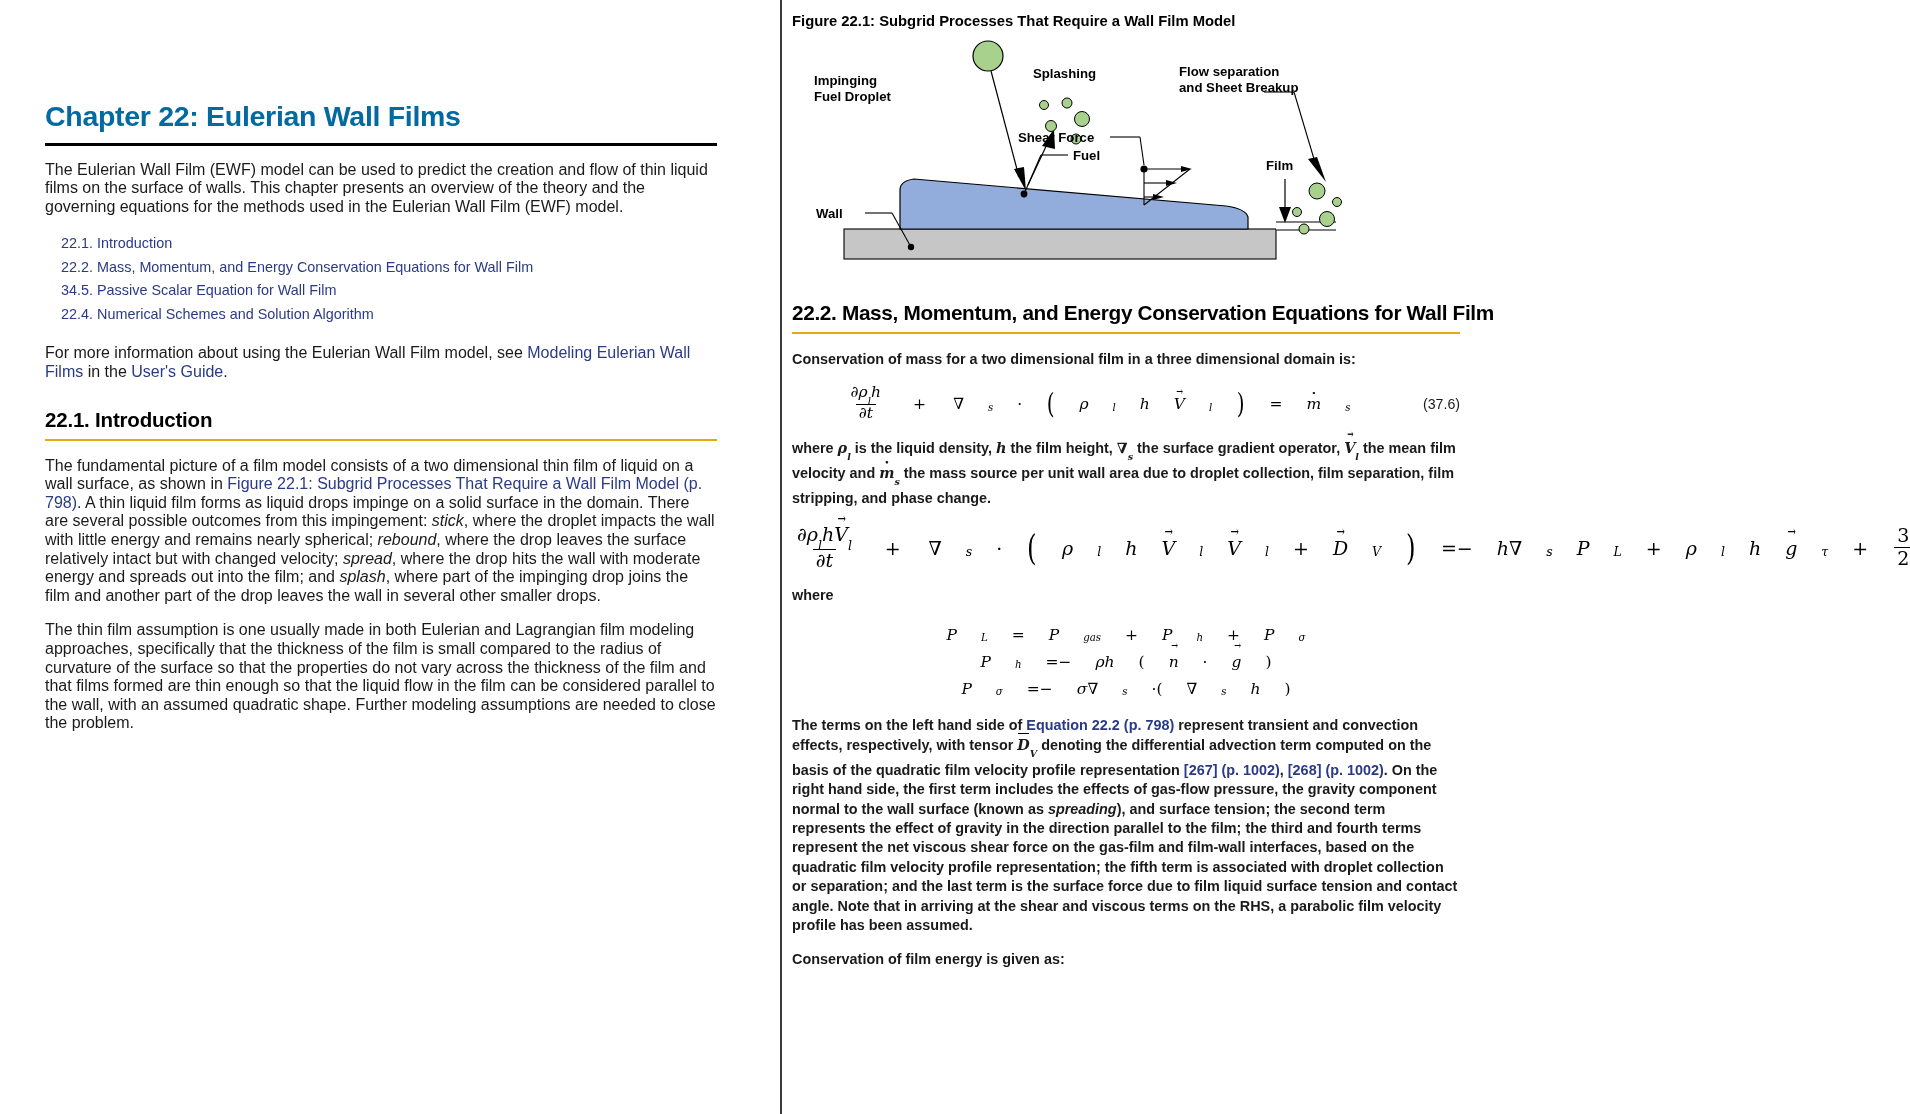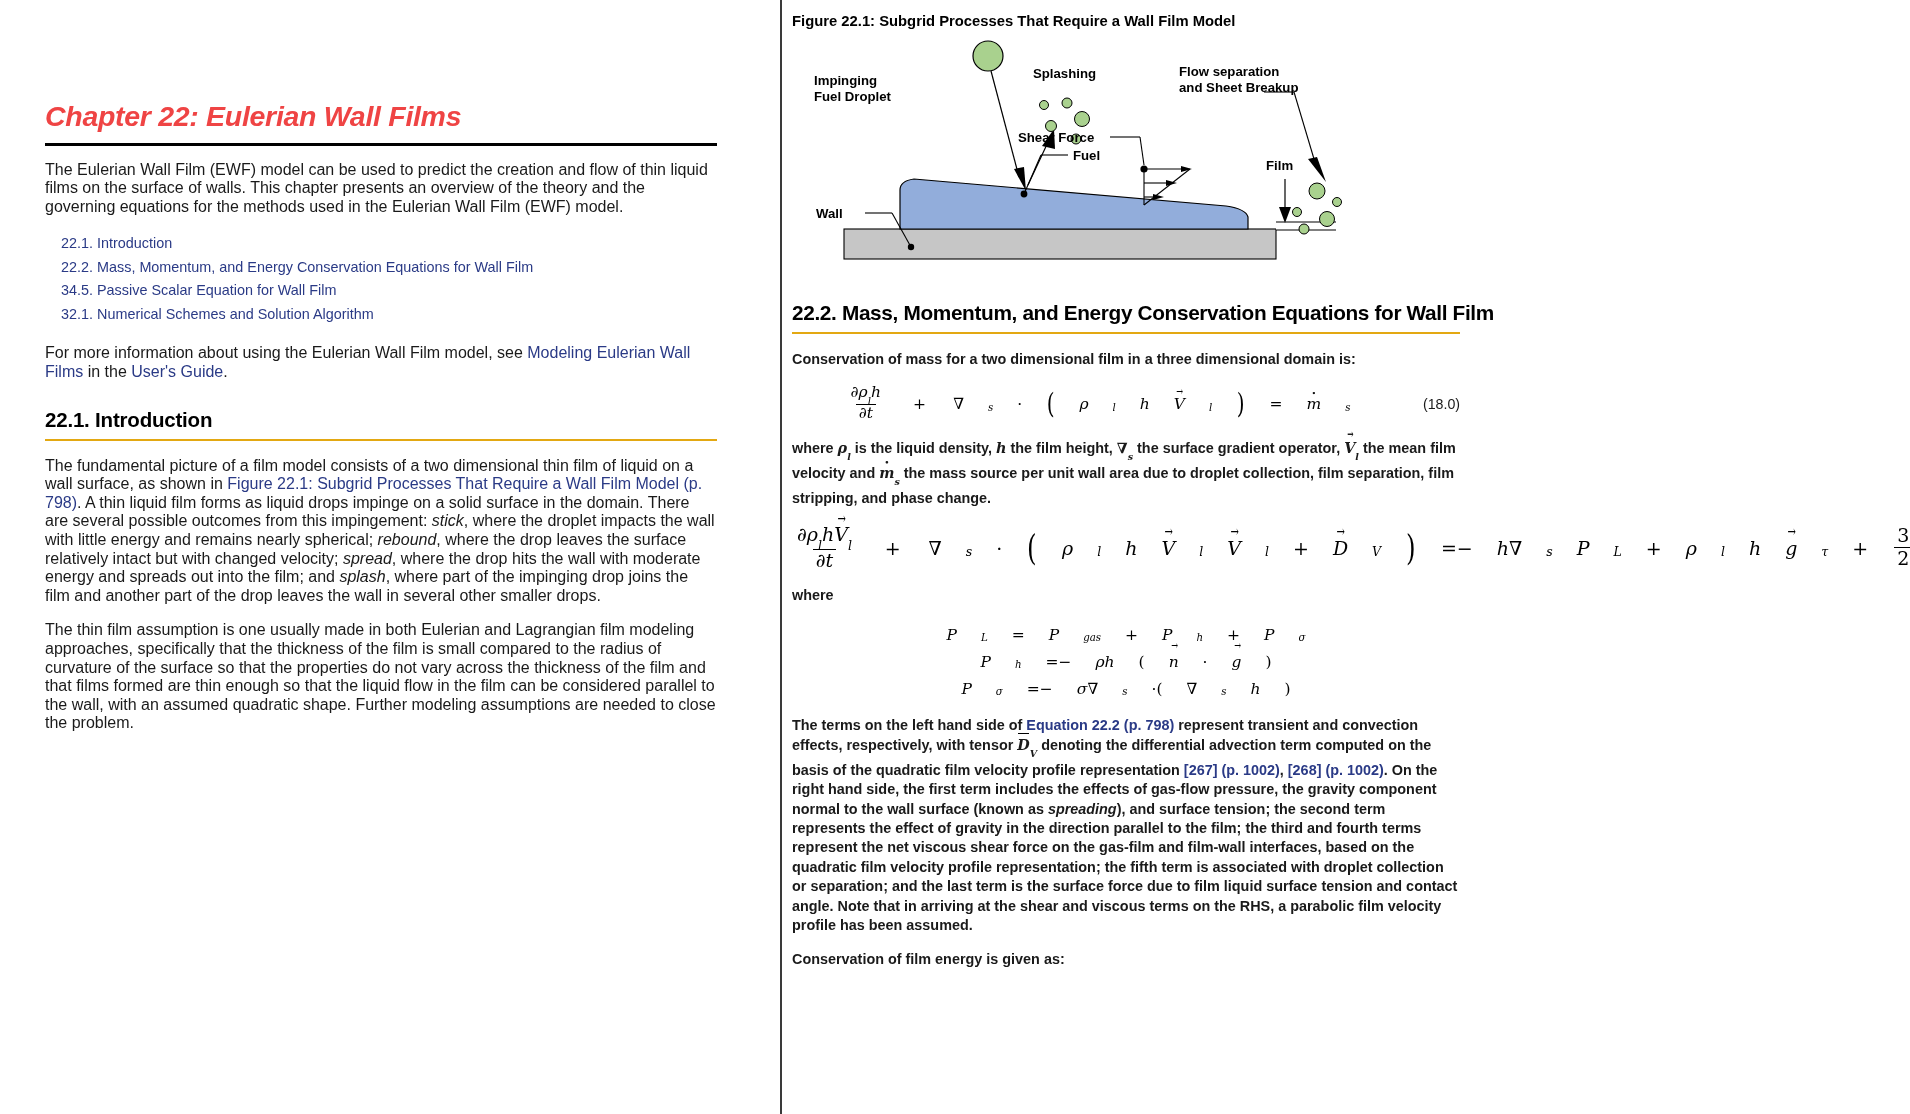--- a/index.html
+++ b/index.html
@@ -44,22 +44,21 @@
     left: 45px;
     top: 100px;
     width: 672px;
   }
   h1.chapter-title {
     font-size: 28.5px;
     font-weight: bold;
     letter-spacing: -0.3px;
     margin: 0 0 0 0;
     line-height: 1.18;
-    color: #ef4444;
-    font-style: italic;
+    color: #0369a1;
   }
   .chapter-rule {
     height: 3px;
     background: #000000;
     margin-top: 9px;
     margin-bottom: 15px;
     width: 100%;
   }
   p.body {
     font-size: 16px;
@@ -268,21 +267,21 @@
 
       <h1 class="chapter-title">Chapter 22: Eulerian Wall Films</h1>
       <div class="chapter-rule"></div>
 
       <p class="body">The Eulerian Wall Film (EWF) model can be used to predict the creation and flow of thin liquid films on the surface of walls. This chapter presents an overview of the theory and the governing equations for the methods used in the Eulerian Wall Film (EWF) model.</p>
 
       <ul class="toc">
         <li><a class="xref" href="#">22.1. Introduction</a></li>
         <li><a class="xref" href="#">22.2. Mass, Momentum, and Energy Conservation Equations for Wall Film</a></li>
         <li><a class="xref" href="#">34.5. Passive Scalar Equation for Wall Film</a></li>
-        <li><a class="xref" href="#">32.1. Numerical Schemes and Solution Algorithm</a></li>
+        <li><a class="xref" href="#">22.4. Numerical Schemes and Solution Algorithm</a></li>
       </ul>
 
       <p class="body"><span>For more information about using the Eulerian Wall Film model, see </span><a class="xref" href="#">Modeling Eulerian Wall Films</a><span> in the </span><a class="xref" href="#">User's Guide</a><span>.</span></p>
 
       <h2 class="section-title">22.1. Introduction</h2>
       <div class="section-rule"></div>
 
       <p class="body"><span>The fundamental picture of a film model consists of a two dimensional thin film of liquid on a wall surface, as shown in </span><a class="xref" href="#">Figure 22.1: Subgrid Processes That Require a Wall Film Model (p. 798)</a><span>. A thin liquid film forms as liquid drops impinge on a solid surface in the domain. There are several possible outcomes from this impingement: </span><span class="itl">stick</span><span>, where the droplet impacts the wall with little energy and remains nearly spherical; </span><span class="itl">rebound</span><span>, where the drop leaves the surface relatively intact but with changed velocity; </span><span class="itl">spread</span><span>, where the drop hits the wall with moderate energy and spreads out into the film; and </span><span class="itl">splash</span><span>, where part of the impinging drop joins the film and another part of the drop leaves the wall in several other smaller drops.</span></p>
 
       <p class="body">The thin film assumption is one usually made in both Eulerian and Lagrangian film modeling approaches, specifically that the thickness of the film is small compared to the radius of curvature of the surface so that the properties do not vary across the thickness of the film and that films formed are thin enough so that the liquid flow in the film can be considered parallel to the wall, with an assumed quadratic shape. Further modeling assumptions are needed to close the problem.</p>
@@ -378,21 +377,21 @@
           <span class="math">
             <span class="frac">
                 <span class="num">∂ρ<span class="sub">l</span>h</span>
                 <span class="den">∂t</span>
               </span>
             <span class="rm"> + </span>∇<span class="sub">s</span><span class="rm">·</span>
             <span class="paren-big">(</span>ρ<span class="sub">l</span>h<span class="vec">V</span><span class="sub">l</span><span class="paren-big">)</span>
             <span class="rm">=</span><span class="dotacc">m</span><span class="sub">s</span>
           </span>
         </div>
-        <div class="eqnum">(18.0)</div>
+        <div class="eqnum">(37.6)</div>
       </div>
 
       <p class="body-r"><span>where </span><span class="inline-math">ρ<span class="sub">l</span></span><span> is the liquid density, </span><span class="inline-math">h</span><span> the film height, </span><span class="inline-math">∇<span class="sub">s</span></span><span> the surface gradient operator, </span><span class="inline-math"><span class="vec">V</span><span class="sub">l</span></span><span> the mean film velocity and </span><span class="inline-math"><span class="dotacc">m</span><span class="sub">s</span></span><span> the mass source per unit wall area due to droplet collection, film separation, film stripping, and phase change.</span></p>
 
 
       <div class="eqrow">
         <div class="eqbody">
           <span class="math" style="font-size:19px">
             <span class="frac">
                 <span class="num">∂ρ<span class="sub">l</span>h<span class="vec">V</span><span class="sub">l</span></span>

